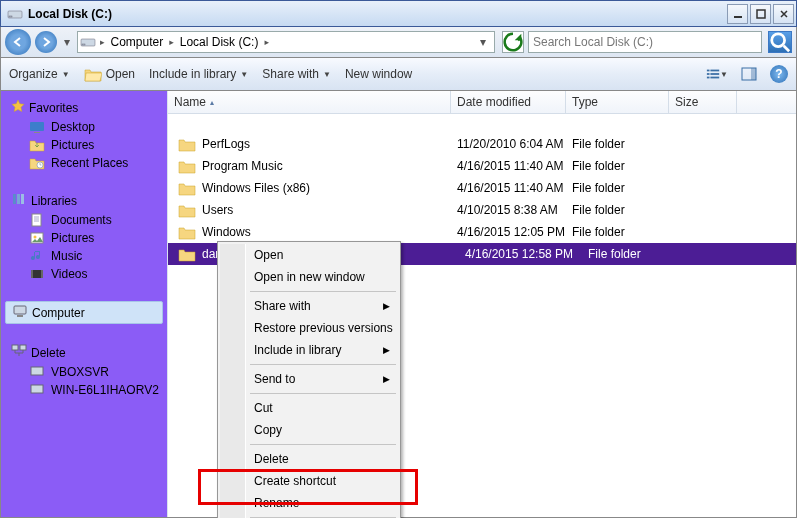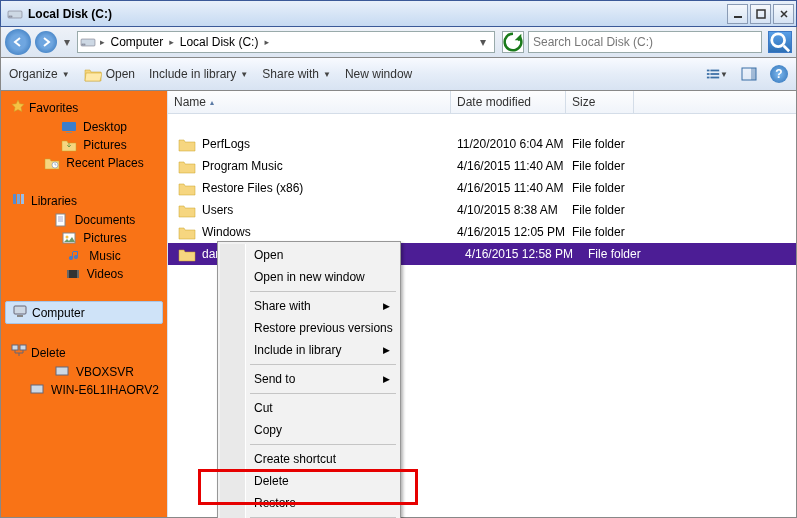--- a/index.html
+++ b/index.html
@@ -33,25 +33,25 @@
 .tool { display: flex; align-items: center; gap: 4px; color: #333; }
 .tool .arrow { font-size: 8px; color: #444; }
 .tool-open .folder-icon { width: 18px; height: 15px; }
 .tool-right { margin-left: auto; display: flex; gap: 10px; align-items: center; }
 .tool-right > * { width: 22px; height: 20px; display: flex; align-items: center; justify-content: center; color: #3b6fa5; }
 .view-icon svg, .pane-icon svg { width: 16px; height: 14px; }
 .help-icon { border-radius: 50%; background: radial-gradient(#7fbaf0, #2d6fb5); color: #fff; width: 18px; height: 18px; font-weight: bold; }
 
 
 .body { display: flex; height: calc(518px - 27px - 31px - 33px); border: 1px solid #888; border-top: none; }
-.nav-pane { width: 167px; border-right: 1px solid #d9e2ee; padding: 6px 4px; background: #f97316; }
+.nav-pane { width: 167px; border-right: 1px solid #d9e2ee; padding: 6px 4px; background: #8b5cf6; }
 .nav-group { margin-bottom: 18px; }
 .nav-header { display: flex; align-items: center; gap: 4px; padding: 2px 6px; font-weight: normal; }
 .nav-header.computer { background: #cfe3f8; border: 1px solid #a7c5e8; border-radius: 2px; color: #000; }
-.nav-item { display: flex; align-items: center; gap: 6px; padding: 2px 4px 2px 24px; color: #000; justify-content: center; }
+.nav-item { display: flex; align-items: center; gap: 6px; padding: 2px 4px 2px 24px; color: #000; }
 .star-icon svg { width: 14px; height: 14px; }
 .lib-icon svg, .comp-icon svg, .net-icon svg { width: 16px; height: 14px; }
 .small-icon { width: 16px; height: 14px; display: inline-flex; }
 
 
 .content { flex: 1; display: flex; flex-direction: column; }
 .col-header { height: 23px; border-bottom: 1px solid #d4dde8; display: flex; background: linear-gradient(#fdfdfe,#f0f4fa); }
 .col { border-right: 1px solid #d4dde8; padding: 3px 6px; color: #333; display: flex; align-items: center; gap: 4px; }
 .col-name { width: 283px; }
 .col-date { width: 115px; }
@@ -320,20 +320,23 @@
 
   <div class="content">
     <div class="col-header">
       <div class="col col-name">
           <span>Name</span>
           <span class="sort-arrow">▴</span>
         </div>
       <div class="col col-date">
           <span>Date modified</span>
         </div>
+      <div class="col col-type">
+          <span>Type</span>
+        </div>
       <div class="col col-size">
           <span>Size</span>
         </div>
     </div>
     <div class="rows" id="rows">
         <div class="row">
           <div class="cell-name">
             <span class="folder-ico"><svg viewBox="0 0 18 15" class="folder-svg">
                 <path d="M1 3h5l1 2h10v9H1z"></path>
               </svg></span>
@@ -352,21 +355,21 @@
           </div>
           <div class="cell-date">4/16/2015 11:40 AM</div>
           <div class="cell-type">File folder</div>
           <div class="cell-size"></div>
         </div>
         <div class="row">
           <div class="cell-name">
             <span class="folder-ico"><svg viewBox="0 0 18 15" class="folder-svg">
                 <path d="M1 3h5l1 2h10v9H1z"></path>
               </svg></span>
-            <span>Restore Files (x86)</span>
+            <span>Windows Files (x86)</span>
           </div>
           <div class="cell-date">4/16/2015 11:40 AM</div>
           <div class="cell-type">File folder</div>
           <div class="cell-size"></div>
         </div>
         <div class="row">
           <div class="cell-name">
             <span class="folder-ico"><svg viewBox="0 0 18 15" class="folder-svg">
                 <path d="M1 3h5l1 2h10v9H1z"></path>
               </svg></span>
@@ -429,23 +432,23 @@
     </div>
     <div class="ctx-sep"></div>
     <div class="ctx-item">
       <span>Cut</span>
     </div>
     <div class="ctx-item">
       <span>Copy</span>
     </div>
     <div class="ctx-sep"></div>
     <div class="ctx-item">
+      <span>Delete</span>
+    </div>
+    <div class="ctx-item">
       <span>Create shortcut</span>
     </div>
     <div class="ctx-item">
-      <span>Delete</span>
-    </div>
-    <div class="ctx-item">
-      <span>Restore</span>
+      <span>Rename</span>
     </div>
     <div class="ctx-sep"></div>
   </div>
 <div class="ctx-highlight-box"></div>
 
 </body></html>

